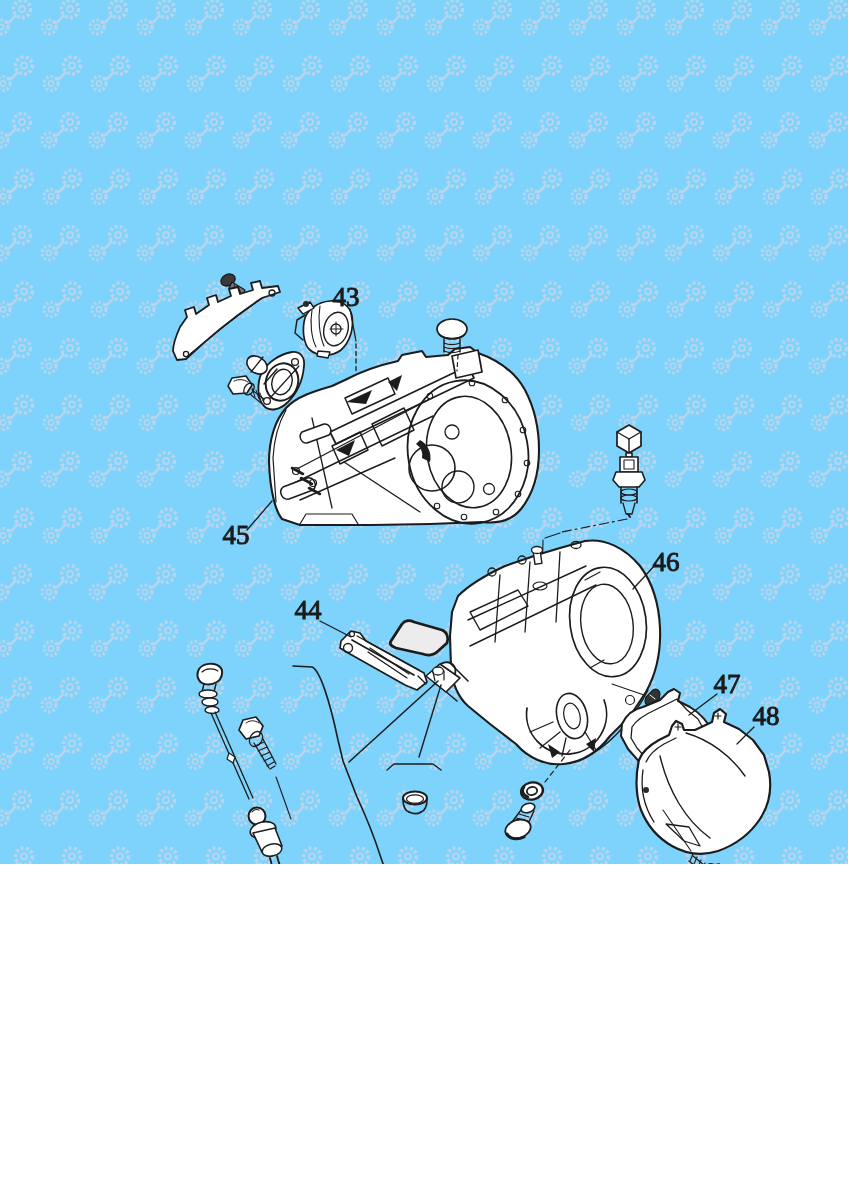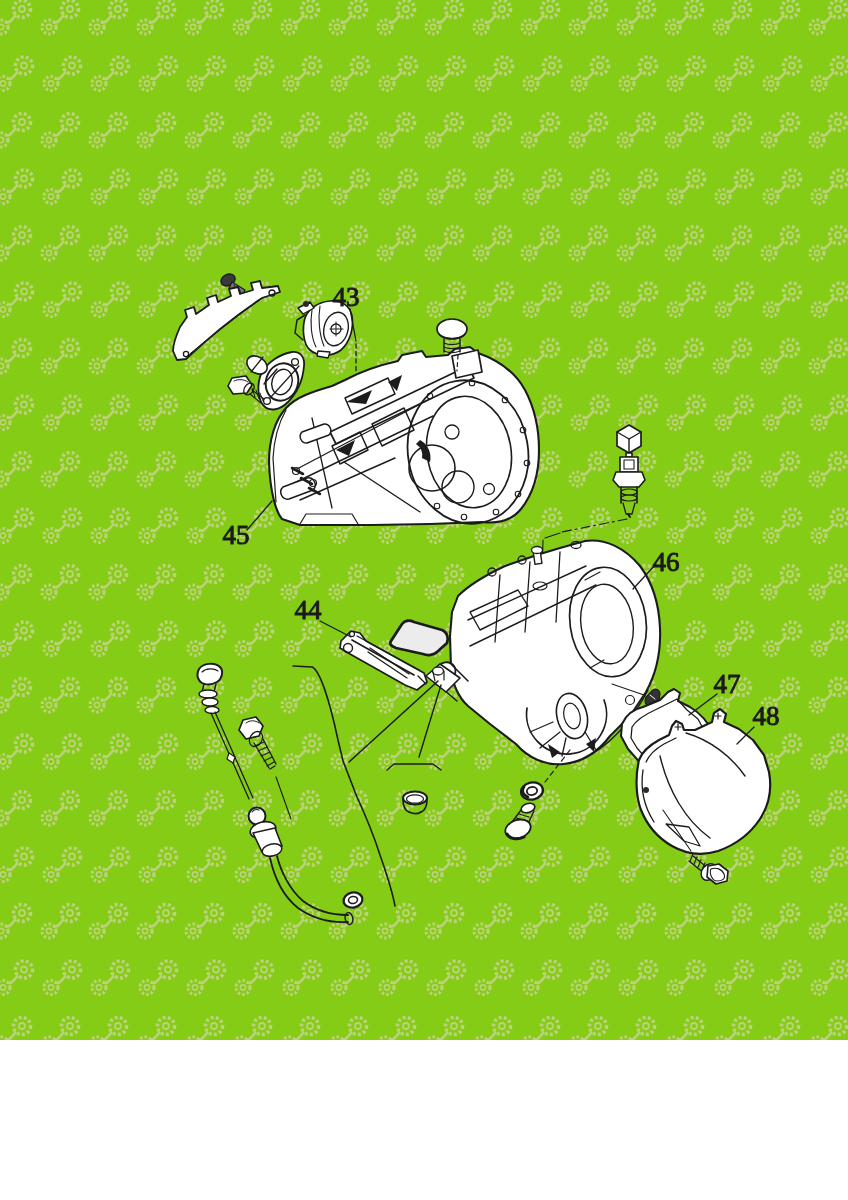--- a/index.html
+++ b/index.html
@@ -1,16 +1,16 @@
 <!DOCTYPE html>
 <html><head>
 <meta charset="utf-8">
 <style>
   html,body{margin:0;padding:0;background:#fff;}
-  .page{position:relative;width:848px;height:1040px;background:#84cc16;overflow:hidden;
+  .page{position:relative;width:848px;height:864px;background:#7dd3fc;overflow:hidden;
         font-family:"Liberation Serif","DejaVu Serif",serif;}
   .page svg{position:absolute;left:0;top:0;width:848px;height:1200px;display:block;}
   .art path,.art line,.art polyline,.art polygon,.art circle,.art ellipse,.art rect{
     vector-effect:none;}
   .callout{font-family:"Liberation Serif","DejaVu Serif",serif;
            font-size:27px;fill:#1b1b1b;text-anchor:middle;}
 </style>
 </head>
 <body>
 

